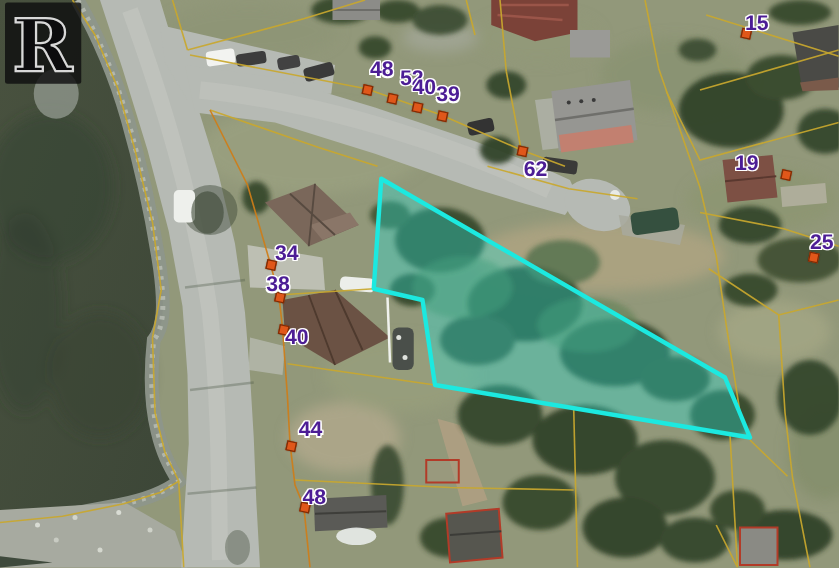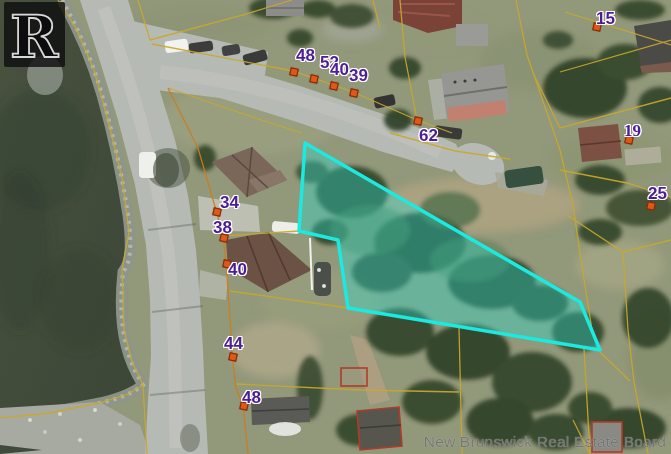--- a/index.html
+++ b/index.html
@@ -285,28 +285,27 @@
 
   <div id="labels-layer">
       <span class="addr" style="left: 296px; top: 47px;">48</span>
       <span class="addr" style="left: 320px; top: 54px;">52</span>
       <span class="addr" style="left: 330px; top: 61px;">40</span>
       <span class="addr" style="left: 349px; top: 67px;">39</span>
       <span class="addr" style="left: 419px; top: 107px; margin-top: 20px;">62</span>
       <span class="addr" style="left: 220px; top: 194px;">34</span>
       <span class="addr" style="left: 213px; top: 219px;">38</span>
       <span class="addr" style="left: 228px; top: 245px; margin-top: 16px;">40</span>
-      <span class="addr" style="left: 224px; top: 335px;">44</span>
+      <span class="addr" style="left: 239px; top: 335px;">44</span>
       <span class="addr" style="left: 242px; top: 389px;">48</span>
       <span class="addr" style="left: 596px; top: 10px;">15</span>
-      <span class="addr" style="left: 624px; top: 122px; font-family: Liberation Serif, serif;">19</span>
+      <span class="addr" style="left: 588px; top: 122px;">19</span>
       <span class="addr" style="left: 648px; top: 185px;">25</span>
     </div>
 
   <div class="logo">
     <svg class="logo-box" width="61" height="65" viewBox="0 0 61 65">
       <text x="30" y="55" text-anchor="middle" font-family="DejaVu Serif, serif" font-weight="bold" font-size="58" fill="#0c0c0e" stroke="#d8d8d8" stroke-width="1.8">R</text>
     </svg>
   </div>
 
-  <div class="watermark">New Brunswick Real Estate Board</div>
 
 </div>
 
 </body></html>

